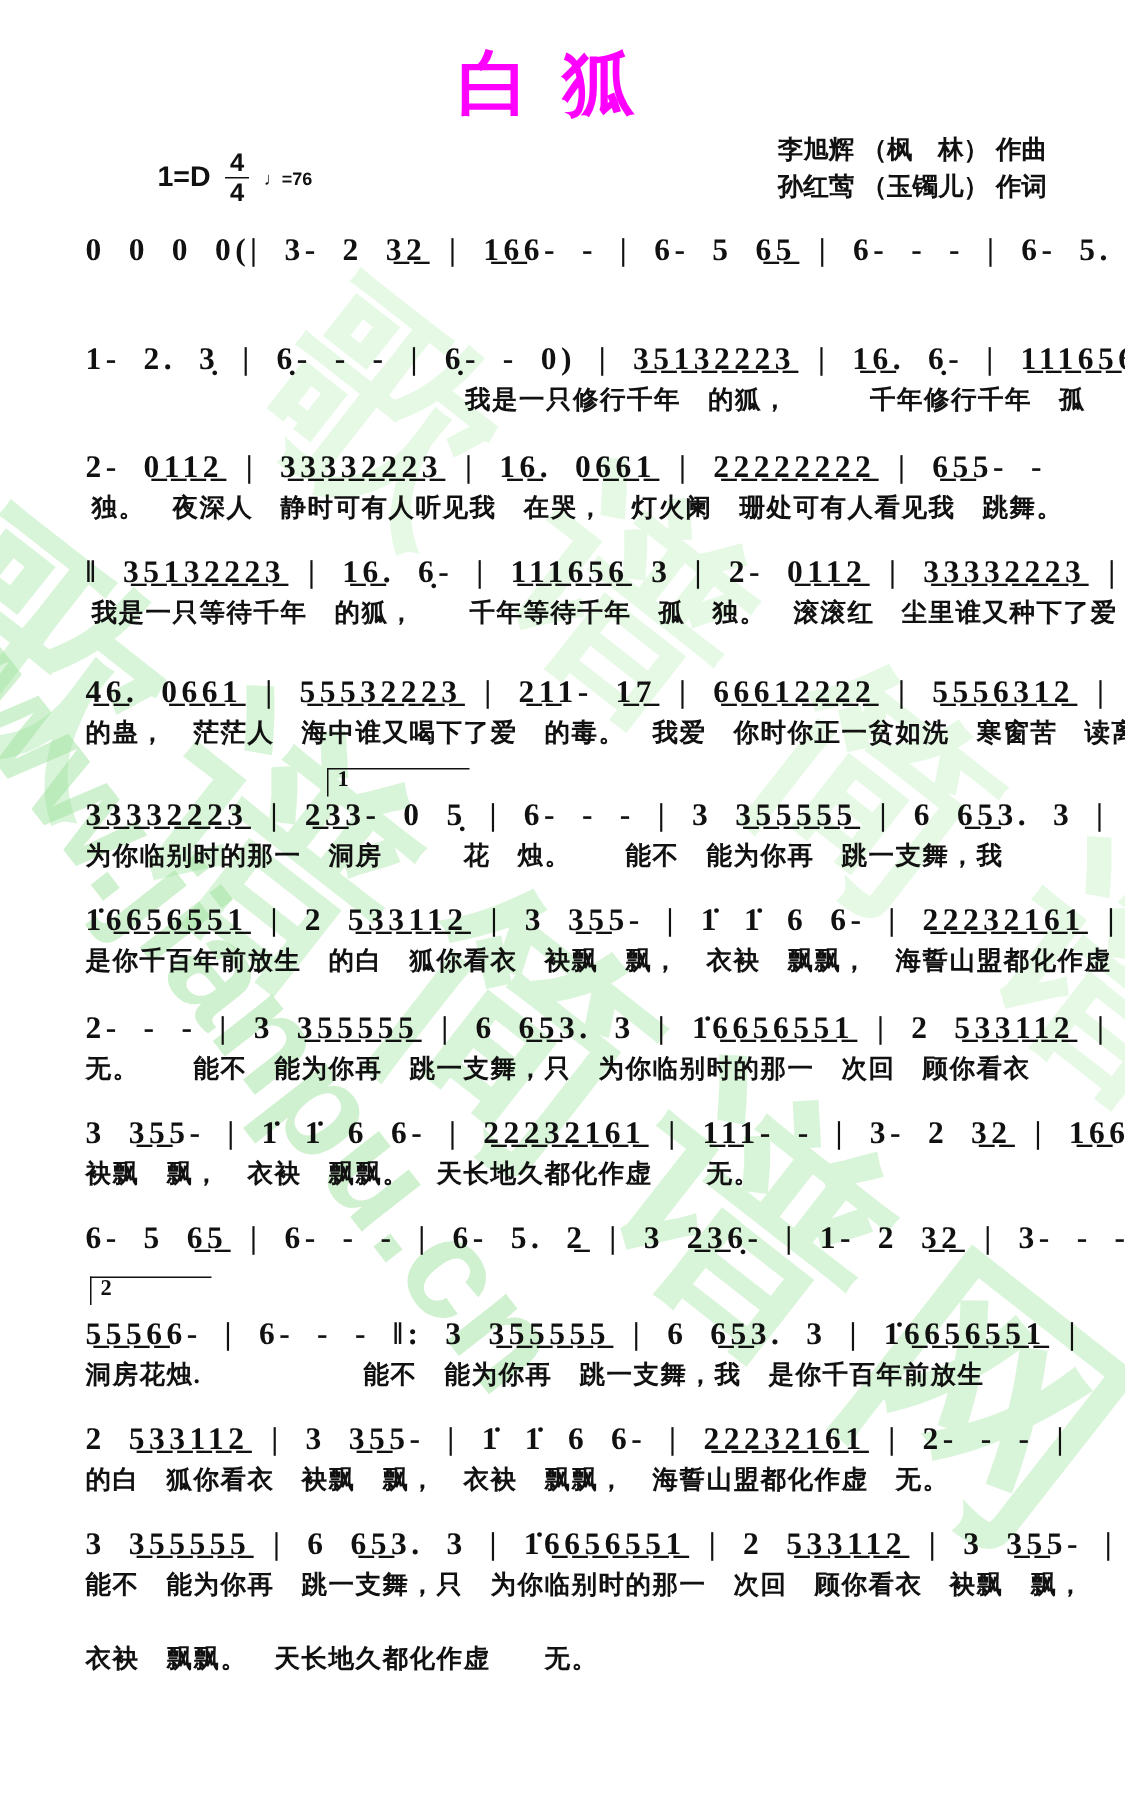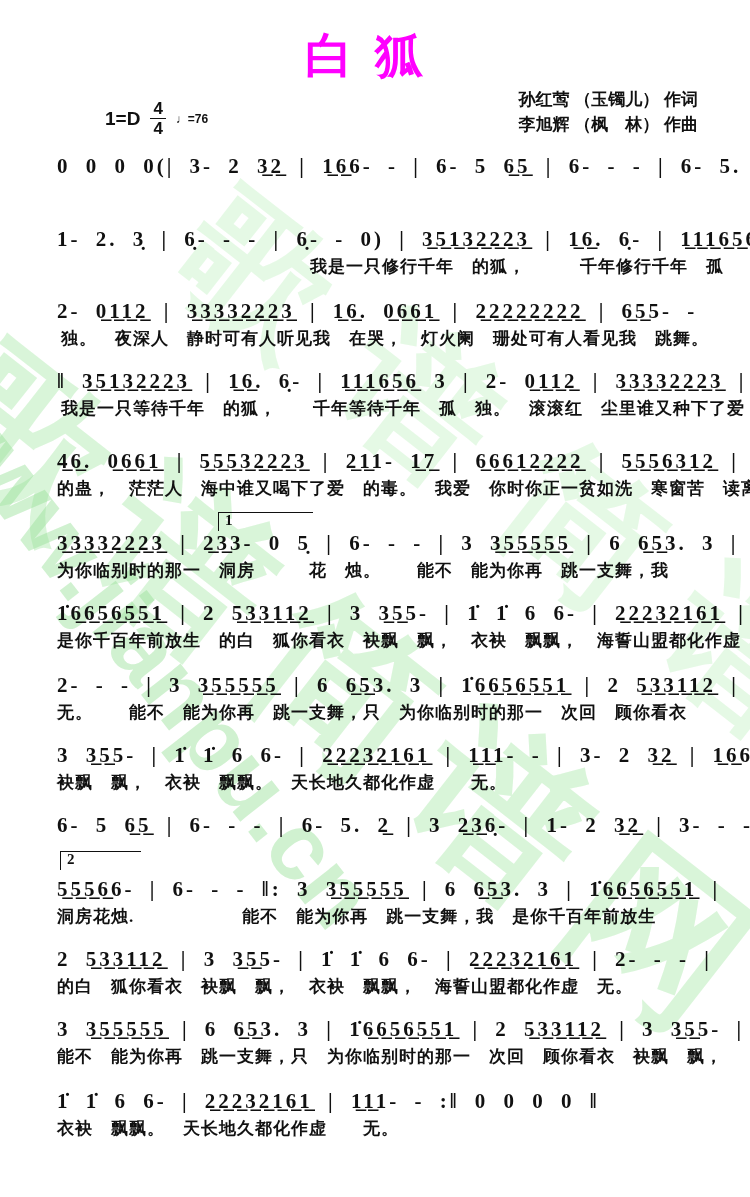--- a/index.html
+++ b/index.html
@@ -69,22 +69,22 @@
   <div class="meta-row">
     <span>1=D</span>
     <span class="timesig">
       <span class="top">4</span>
       <span class="bot">4</span>
     </span>
     <span class="tempo">♩=76</span>
   </div>
 
   <div class="credits">
+    <div>李旭辉 （枫　林） 作曲</div>
     <div>孙红莺 （玉镯儿） 作词</div>
-    <div>李旭辉 （枫　林） 作曲</div>
   </div>
 
   <div class="volta volta1">1</div>
   <div class="volta volta2">2</div>
 
   <div class="mline" style="top:155px">
     <div class="notation">0 0 0 0(| 3- 2 3̲2̲ | 1̲6̲6- - | 6- 5 6̲5̲ | 6- - - | 6- 5. 2̲ | 3 0̲2̲3- |</div>
   </div>
 
   <div class="mline" style="top:228px">
@@ -140,17 +140,16 @@
     <div class="notation">2 5̲3̲3̲1̲1̲2̲ | 3 3̲5̲5- | 1̇ 1̇ 6 6- | 2̲2̲2̲3̲2̲1̲6̲1̲ | 2- - - |</div>
     <div class="lyrics">的白　狐你看衣　袂飘　飘，　衣袂　飘飘，　海誓山盟都化作虚　无。</div>
   </div>
 
   <div class="mline" style="top:1018px">
     <div class="notation">3 3̲5̲5̲5̲5̲5̲ | 6 6̲5̲3. 3 | 1̇6̲6̲5̲6̲5̲5̲1̲ | 2 5̲3̲3̲1̲1̲2̲ | 3 3̲5̲5- |</div>
     <div class="lyrics">能不　能为你再　跳一支舞，只　为你临别时的那一　次回　顾你看衣　袂飘　飘，</div>
   </div>
 
   <div class="mline" style="top:1090px">
-    <div class="notation">1̇ 1̇ 6 6- | 2̲2̲2̲3̲2̲1̲6̲1̲ | 1̲1̲1- -  :‖  0 0 0 0  ‖</div>
     <div class="lyrics">衣袂　飘飘。　天长地久都化作虚　　无。</div>
   </div>
 
 </div>
 
 </body></html>

